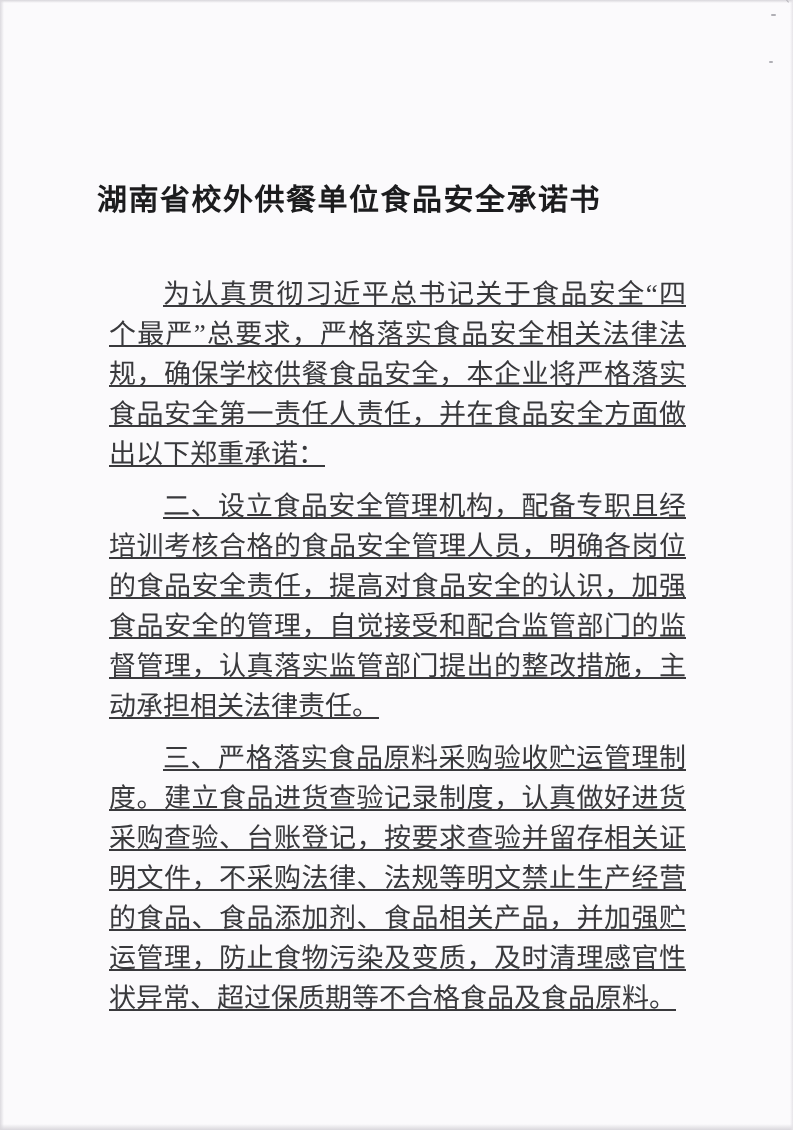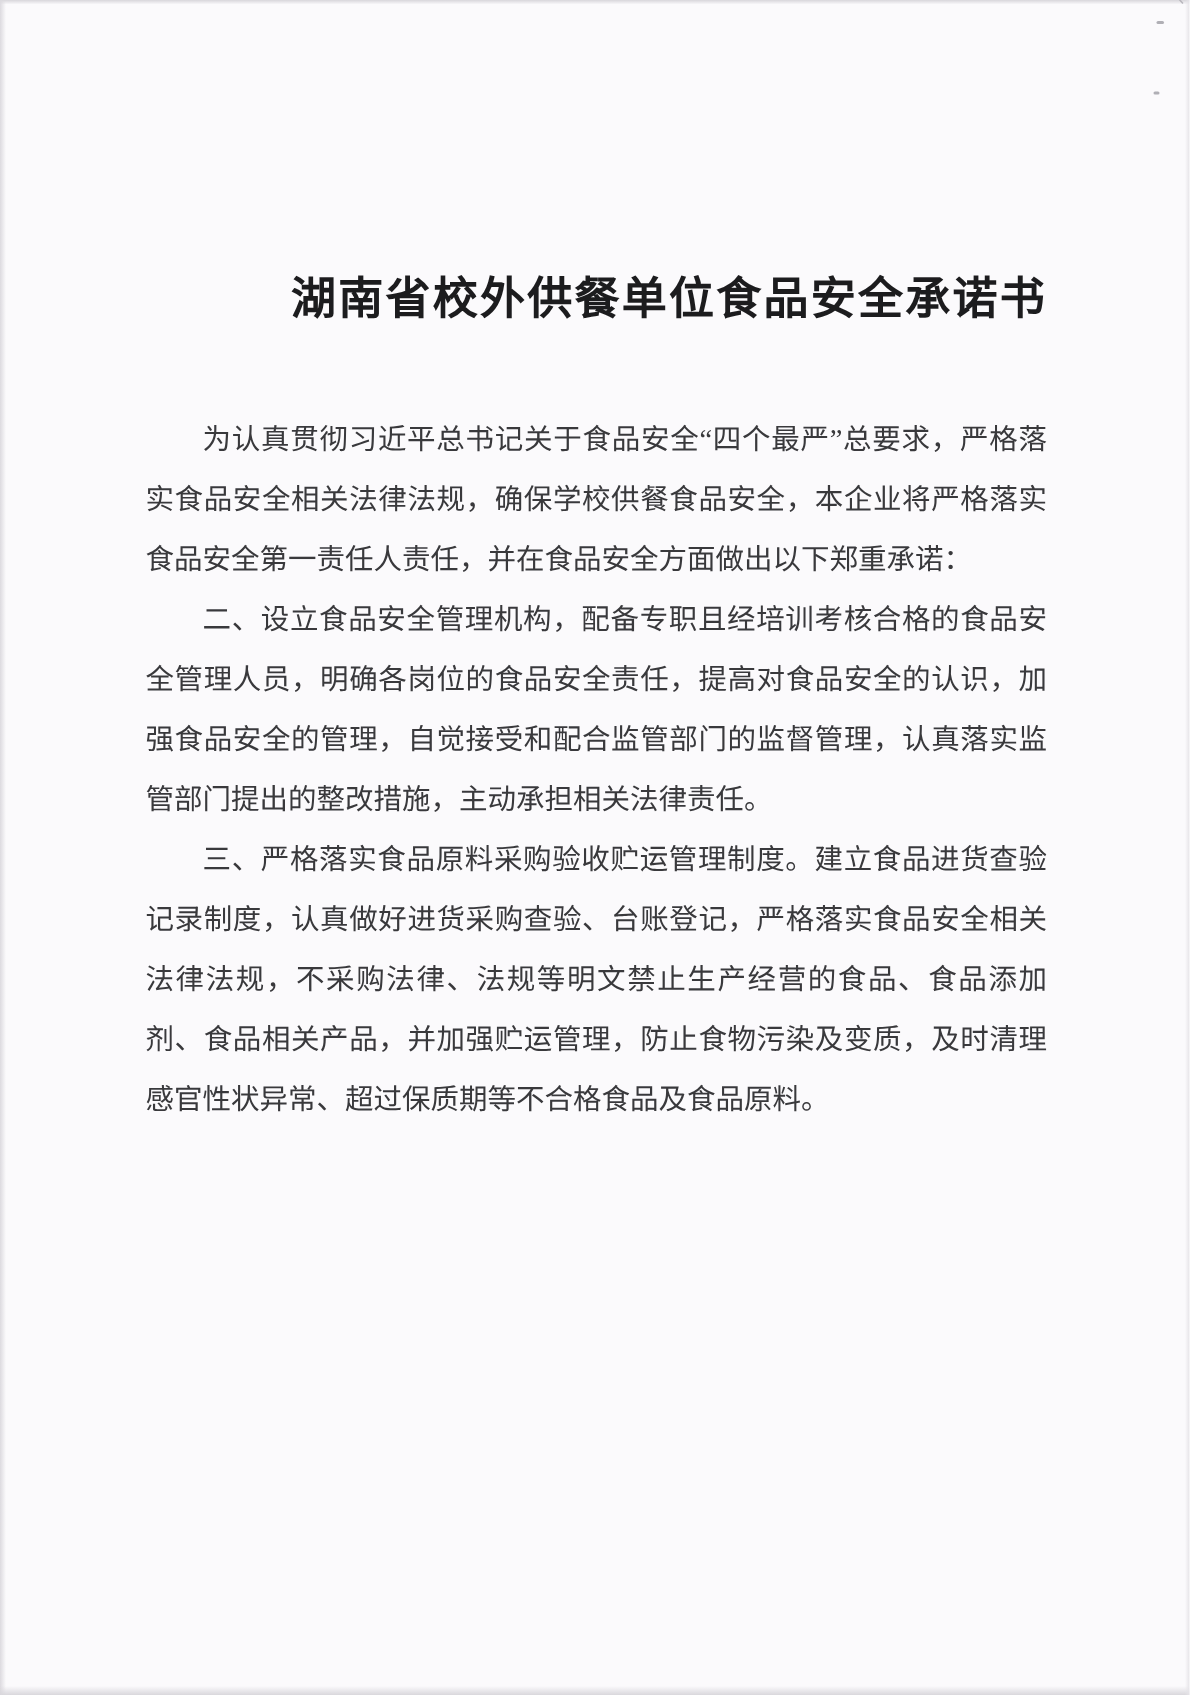--- a/index.html
+++ b/index.html
@@ -61,33 +61,34 @@
     position: absolute;
     left: 97px;
     top: 182px;
     width: 601px;
   }
   .doc-title {
     margin: 0 0 56px 0;
     font-size: 30px;
     line-height: 36px;
     font-weight: bold;
-    text-align: right;
+    text-align: left;
     color: #1c1c1e;
     letter-spacing: 1.5px;
     white-space: nowrap;
   }
   .doc-paragraph {
-    margin: 0;
-    font-size: 19px;
+    margin: 12px;
+    font-size: 27px;
     line-height: 40px;
     color: #39393c;
     text-align: justify;
     text-justify: inter-character;
     text-indent: 2em;
+    text-decoration: underline;
   }
 </style>
 </head>
 <body>
 
 <div class="scan-page">
 
   <div class="edge edge-top"></div>
   <div class="edge edge-left"></div>
   <div class="edge edge-bottom"></div>
@@ -97,16 +98,16 @@
   <div class="speck speck-2"></div>
 
   <div class="doc-content">
     <h1 class="doc-title">湖南省校外供餐单位食品安全承诺书</h1>
 
     <p class="doc-paragraph">为认真贯彻习近平总书记关于食品安全“四个最严”总要求，严格落实食品安全相关法律法规，确保学校供餐食品安全，本企业将严格落实食品安全第一责任人责任，并在食品安全方面做出以下郑重承诺：</p>
 
 
     <p class="doc-paragraph">二、设立食品安全管理机构，配备专职且经培训考核合格的食品安全管理人员，明确各岗位的食品安全责任，提高对食品安全的认识，加强食品安全的管理，自觉接受和配合监管部门的监督管理，认真落实监管部门提出的整改措施，主动承担相关法律责任。</p>
 
-    <p class="doc-paragraph">三、严格落实食品原料采购验收贮运管理制度。建立食品进货查验记录制度，认真做好进货采购查验、台账登记，严格落实食品安全相关法律法规，不采购法律、法规等明文禁止生产经营的食品、食品添加剂、食品相关产品，并加强贮运管理，防止食物污染及变质，及时清理感官性状异常、超过保质期等不合格食品及食品原料。</p>
+    <p class="doc-paragraph">三、严格落实食品原料采购验收贮运管理制度。建立食品进货查验记录制度，认真做好进货采购查验、台账登记，按要求查验并留存相关证明文件，不采购法律、法规等明文禁止生产经营的食品、食品添加剂、食品相关产品，并加强贮运管理，防止食物污染及变质，及时清理感官性状异常、超过保质期等不合格食品及食品原料。</p>
   </div>
 
 </div>
 
 </body></html>

